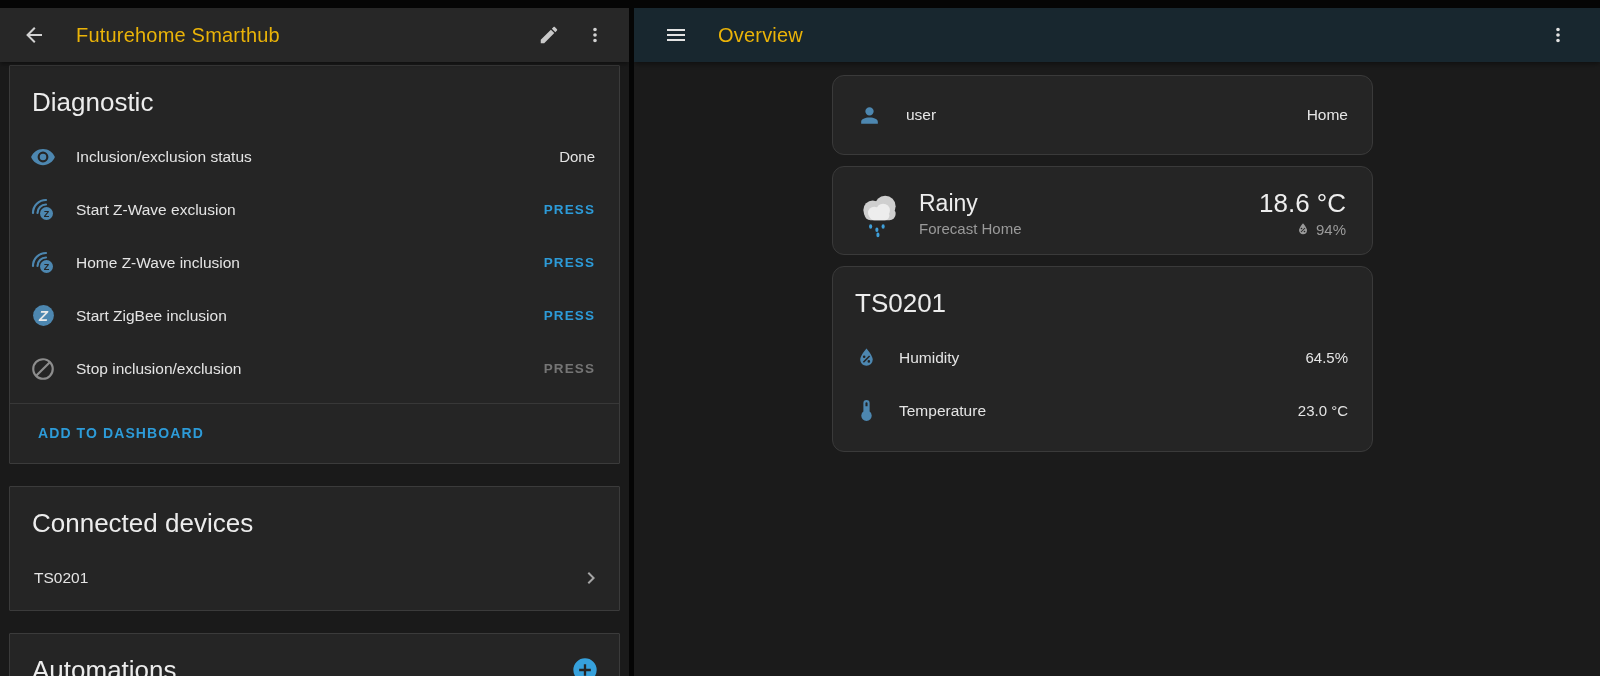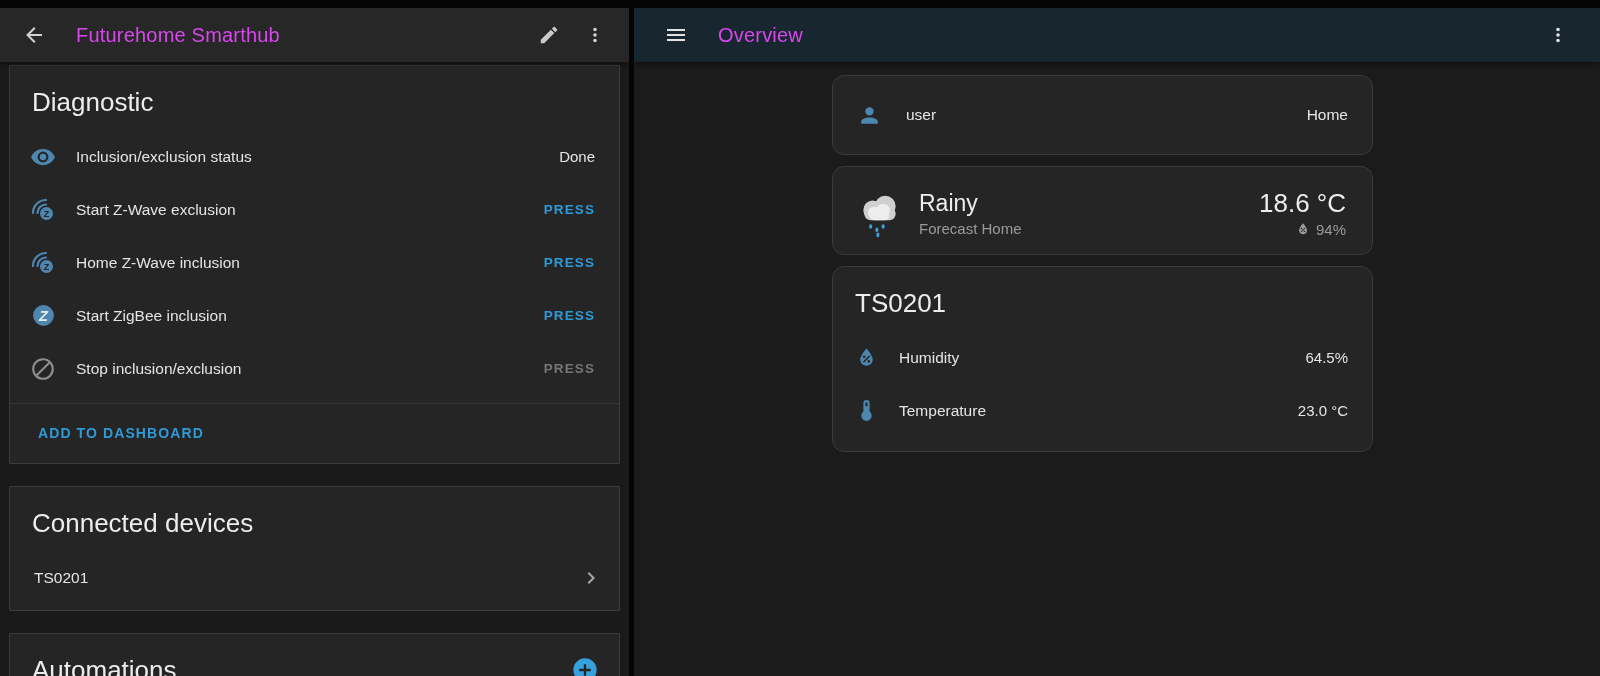--- a/index.html
+++ b/index.html
@@ -12,21 +12,21 @@
   .panel { position:absolute; top:8px; bottom:0; overflow:hidden; }
   .panel-left  { left:0;     width:629px; background:#1a1a1a; }
   .panel-right { left:634px; width:966px; background:#1b1b1b; }
 
   .appbar { height:54px; display:flex; align-items:center; padding:0 14px;
             box-shadow:0 2px 5px rgba(0,0,0,.45); position:relative; z-index:2; }
   .appbar-left  { background:#272727; }
   .appbar-right { background:#18272f; padding:11px 22px; }
   .icon-btn { width:40px; height:40px; display:flex; align-items:center; justify-content:center;
               border-radius:50%; cursor:pointer; flex:none; }
-  .appbar-title { font-size:20px; color:#d946ef; margin-left:22px; letter-spacing:.2px; flex:none; }
+  .appbar-title { font-size:20px; color:#eab308; margin-left:22px; letter-spacing:.2px; flex:none; }
   .appbar-spacer { flex:1; }
 
   .left-scroll { padding:3px 9px 0 9px; }
   .card { background:#252525; border:1px solid #3b3b3b; border-radius:1px;
           margin-bottom:22px; overflow:hidden; }
   .card-title { font-size:26px; font-weight:400; color:#ececec;
                 padding:20px 22px 12px 22px; line-height:32px; }
 
   .d-row { height:53px; display:flex; align-items:center; padding:0 24px 0 20px;justify-content:flex-end; }
   .row-icon { width:26px; height:26px; flex:none; display:flex; align-items:center; justify-content:center; }

